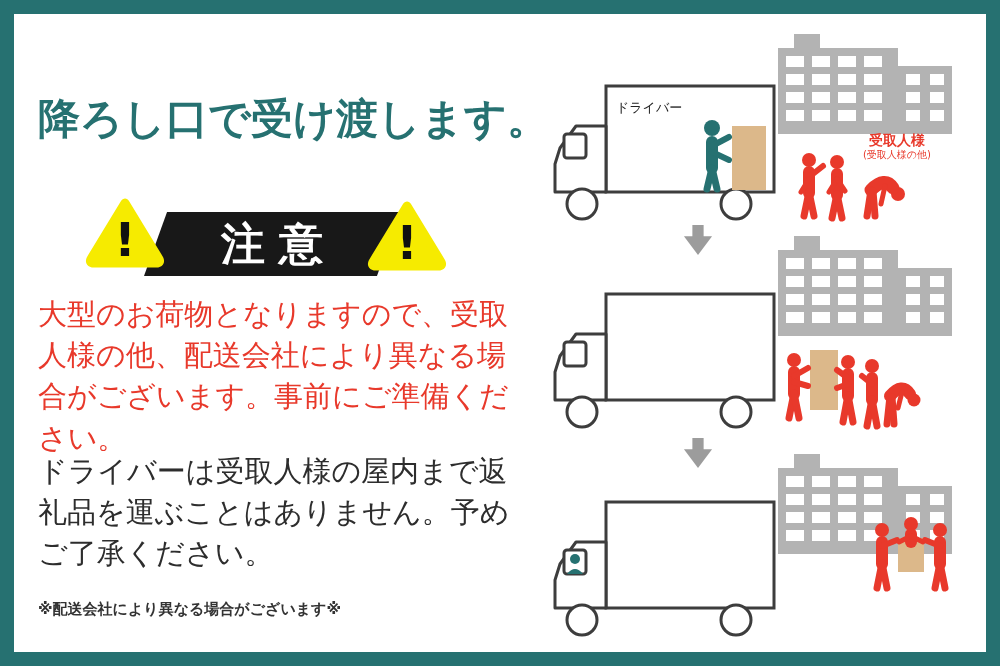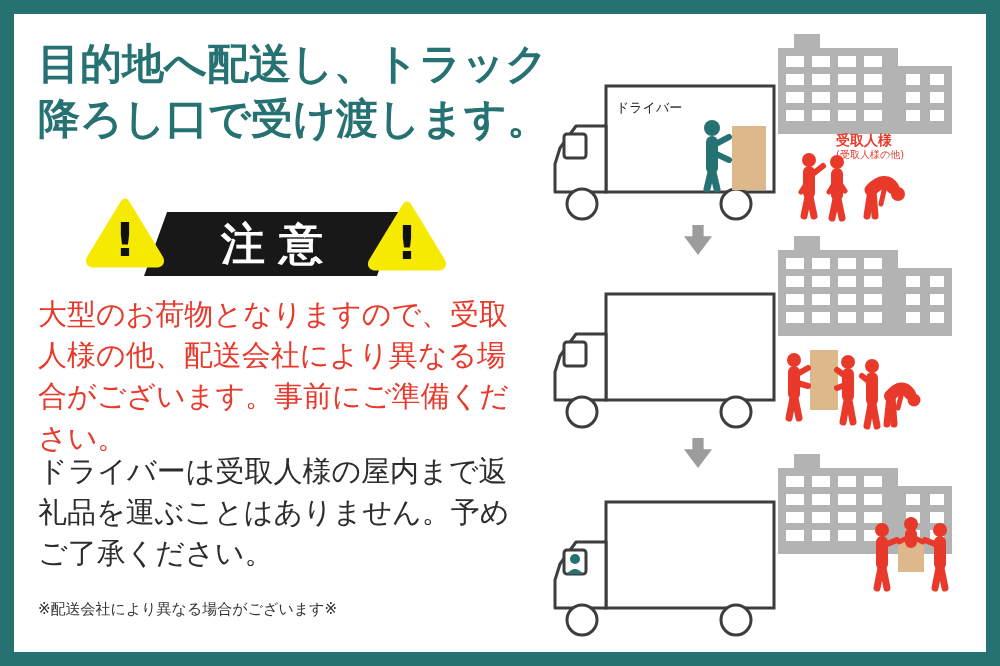--- a/index.html
+++ b/index.html
@@ -18,38 +18,38 @@
         clip-path:polygon(9% 0,100% 0,91% 100%,0 100%);
         color:#fff;font-size:44px;font-weight:bold;letter-spacing:14px;padding-left:14px;
         display:flex;align-items:center;justify-content:center}
   .tri{position:absolute;width:78px;height:70px}
   .tri-l{left:0;top:0}
   .tri-r{left:282px;top:3px}
   .tri-path{fill:var(--yellow);stroke:var(--yellow);stroke-width:9;stroke-linejoin:round}
   .excl{font-family:"DejaVu Sans",sans-serif;font-size:47px;font-weight:bold;fill:#101010}
   .warn-text{left:38px;top:294px;width:482px;font-size:29px;line-height:1.42;color:var(--red);font-weight:500}
   .note-text{left:38px;top:451px;width:482px;font-size:29px;line-height:1.42;color:#2d2d2d;font-weight:500}
-  .footnote{left:38px;top:600px;font-size:15px;color:#333;font-weight:400}
-  .recipient-label{left:836px;top:132px;width:122px;color:var(--red);text-align:left;line-height:1.2}
+  .footnote{left:38px;top:600px;font-size:15px;color:#333;font-weight:700}
+  .recipient-label{left:836px;top:132px;width:122px;color:var(--red);text-align:center;line-height:1.2}
   .recipient-label .l1{display:block;font-size:14px;font-weight:bold}
   .recipient-label .l2{display:block;font-size:10px}
   svg{display:block;overflow:visible}
   .tb{fill:#fff;stroke:var(--line);stroke-width:3}
   .f-red{fill:var(--red)} .s-red{stroke:var(--red);fill:none;stroke-linecap:round}
   .f-teal{fill:var(--teal)} .s-teal{stroke:var(--teal);fill:none;stroke-linecap:round}
   .f-gray{fill:var(--gray)} .f-white{fill:#fff} .f-tan{fill:var(--tan)} .f-arrow{fill:var(--arrowgray)}
   .small-label{font-family:"DejaVu Sans",sans-serif;font-size:13px;fill:#222;font-weight:500}
 </style>
 </head>
 <body>
 
 <div class="page">
 
   <h1 class="abs title">
-    <span>目的地へ配送し、トラック</span><br>
+    <br>
     <span>降ろし口で受け渡します。</span>
   </h1>
 
   <div class="abs caution">
     <div class="band">注意</div>
     <svg class="tri tri-l" viewBox="0 0 78 70">
       <path class="tri-path" d="M39 7 L73 63 Q75 67 70 67 L8 67 Q3 67 5 63 Z"></path>
       <text class="excl" x="39" y="60" text-anchor="middle">!</text>
     </svg>
     <svg class="tri tri-r" viewBox="0 0 78 70">

